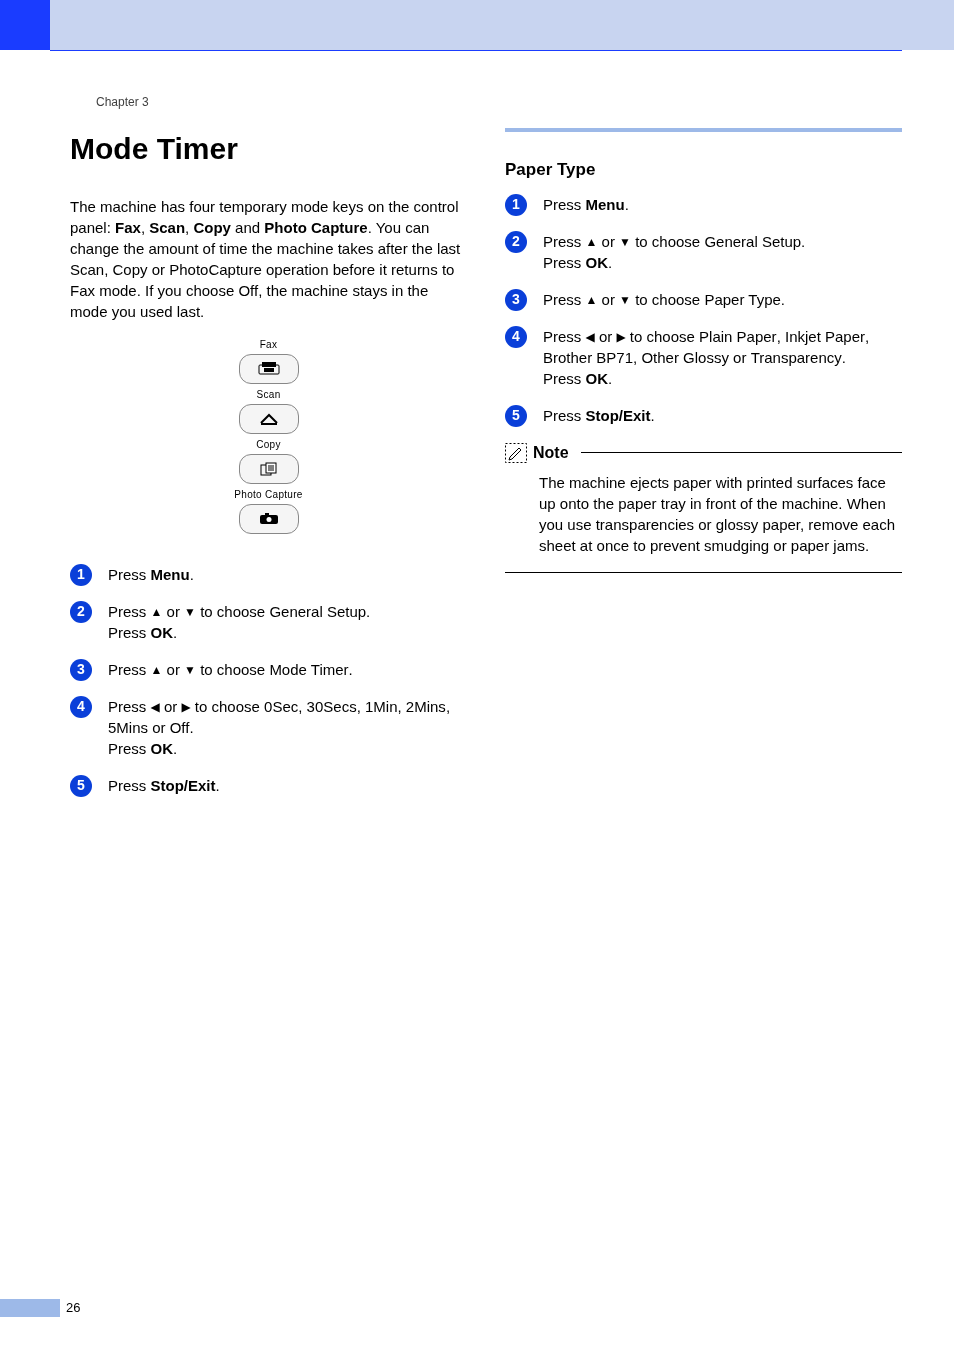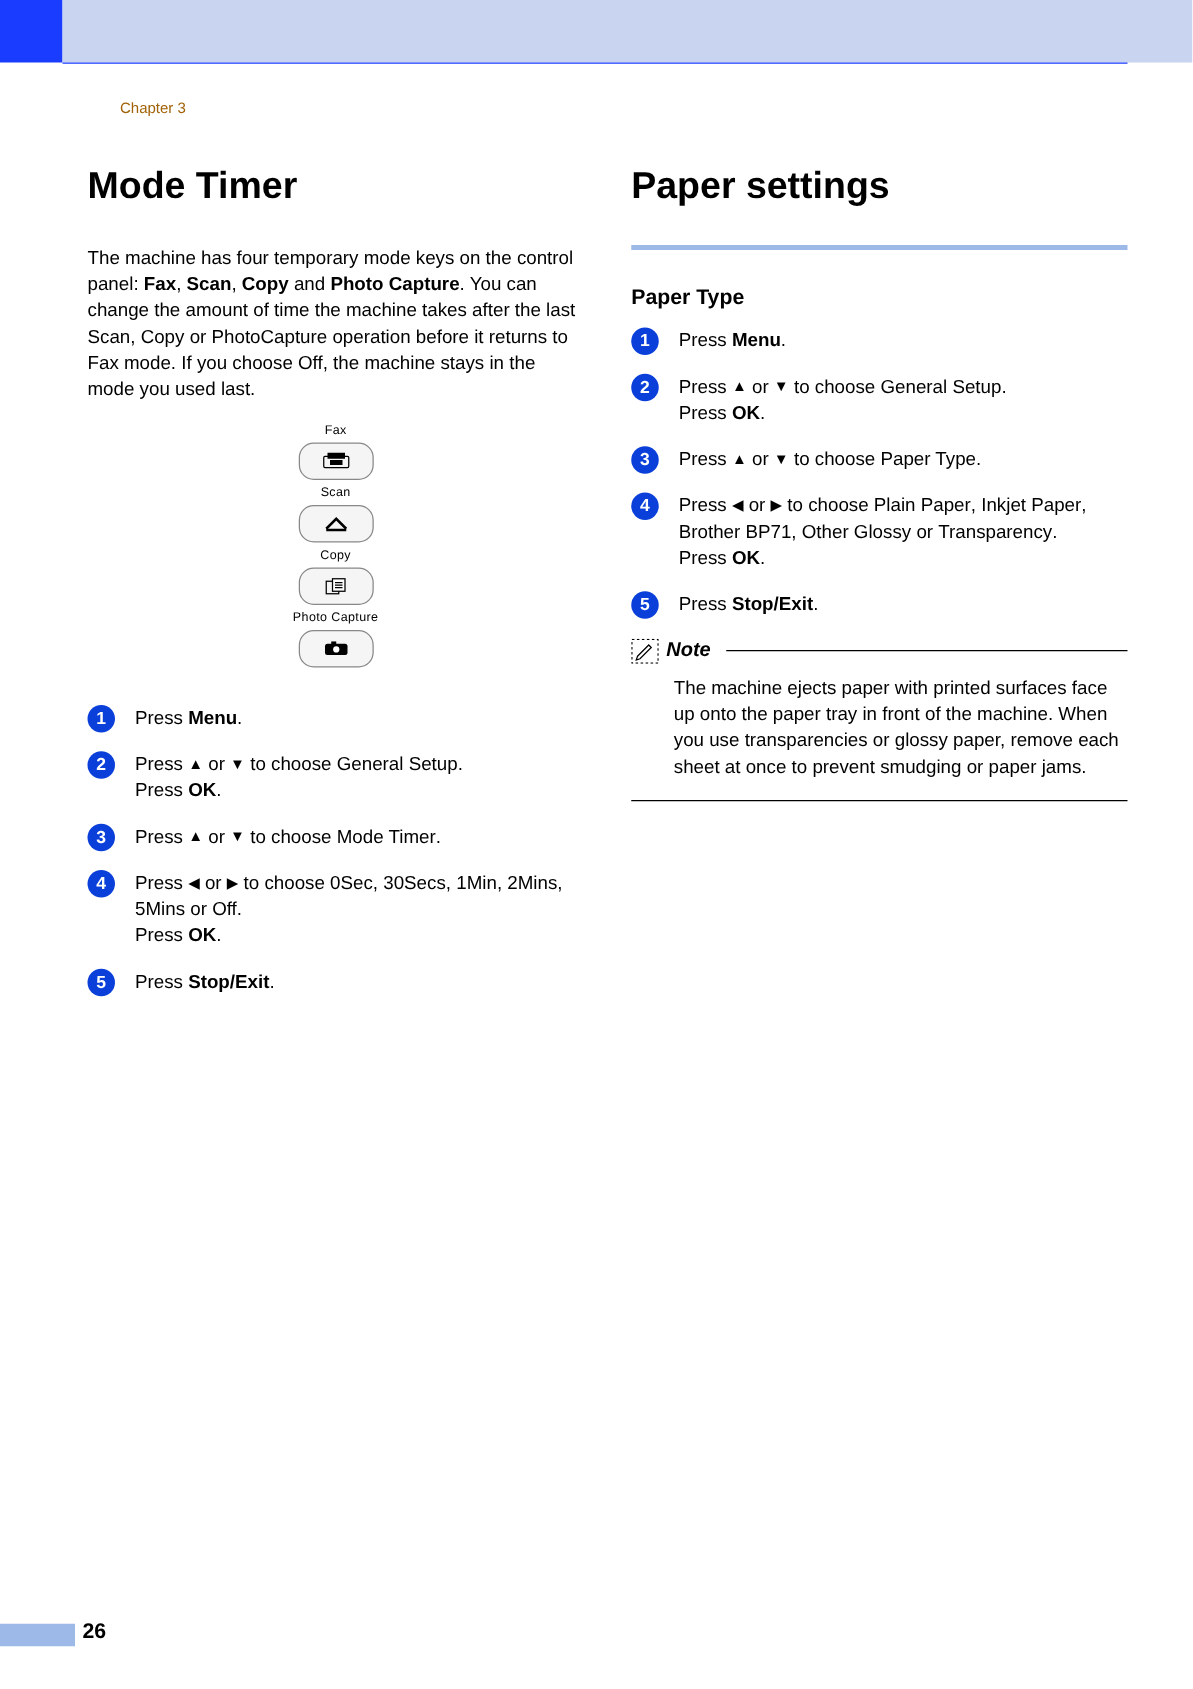--- a/index.html
+++ b/index.html
@@ -25,23 +25,23 @@
     height: 50px;
     background: #c8d4f0;
   }
   .rule {
     position: absolute;
     top: 50px; left: 50px; right: 52px;
     border-top: 1px solid #1a3cff;
   }
   .chapter {
     position: absolute;
-    top: 78px; left: 96px;
+    top: 94px; left: 96px;
     font-size: 12px;
-    color: #a16207;
+    color: #404040;
   }
   .content {
     position: absolute;
     top: 128px; left: 70px; right: 52px;
     display: flex;
     gap: 38px;
   }
   .col { flex: 1; min-width: 0; }
   h1 {
     font-size: 30px;
@@ -102,43 +102,42 @@
     justify-content: center;
   }
   .arrow { font-size: 12px; vertical-align: 1px; }
 
   .note-block { margin-top: 14px; }
   .note-head {
     display: flex;
     align-items: center;
     gap: 6px;
     margin-bottom: 8px;
-    font-style: italic;
   }
   .note-head .line {
     flex: 1;
     border-top: 1px solid #000;
     margin-left: 6px;
   }
   .note-head .title { font-weight: bold; font-size: 16px; }
   .note-icon svg { display: block; }
   .note-body { padding: 0 0 10px 34px; }
   .note-end { border-top: 1px solid #000; margin-top: 6px; }
 
   .footer-bar {
     position: absolute;
     left: 0; bottom: 34px;
     width: 60px; height: 18px;
     background: #9db9e8;
   }
   .page-number {
     position: absolute;
     left: 66px; bottom: 34px;
-    font-size: 17px;
-    font-weight: bold;
+    font-size: 13px;
+    font-weight: normal;
   }
 </style>
 </head>
 <body>
 
 <div class="blue-bar-left"></div>
 <div class="light-bar-top"></div>
 <div class="rule"></div>
 <div class="chapter">Chapter 3</div>
 
@@ -208,21 +207,20 @@
         <span>Press </span><b>OK</b><span>.</span>
       </li>
       <li>
         <span class="stepnum">5</span>
         <span>Press </span><b>Stop/Exit</b><span>.</span>
       </li>
     </ul>
   </div>
 
   <div class="col">
-    <h1>Paper settings</h1>
     <div class="h2-underline"></div>
     <h3>Paper Type</h3>
 
     <ul class="steps">
       <li>
         <span class="stepnum">1</span>
         <span>Press </span><b>Menu</b><span>.</span>
       </li>
       <li>
         <span class="stepnum">2</span>

